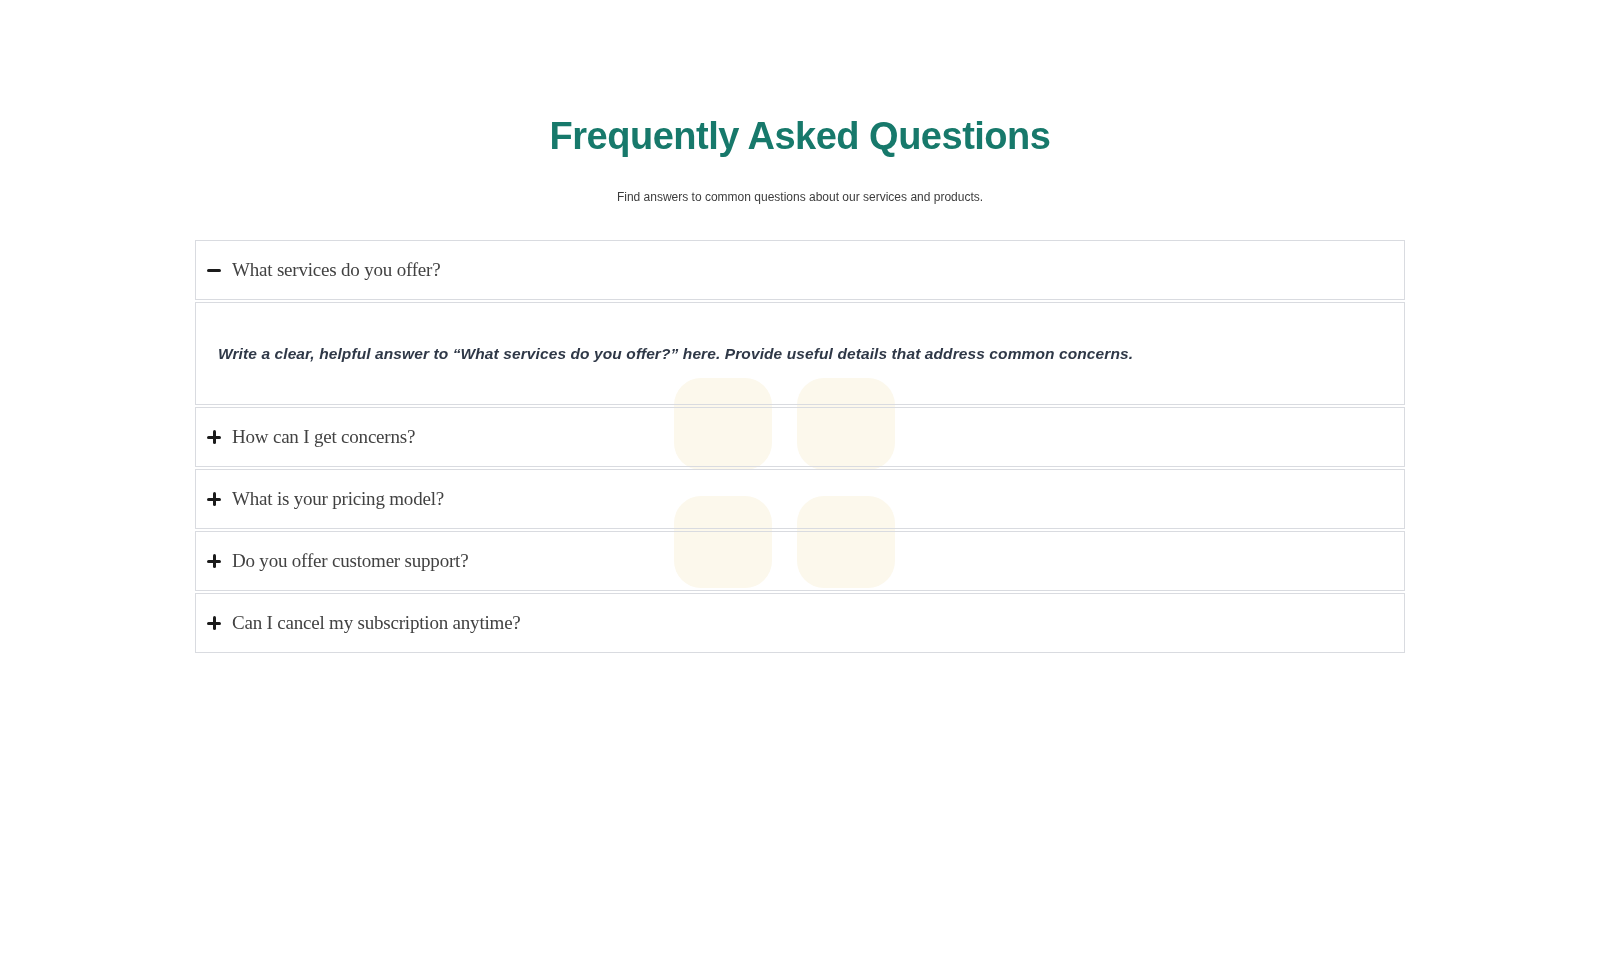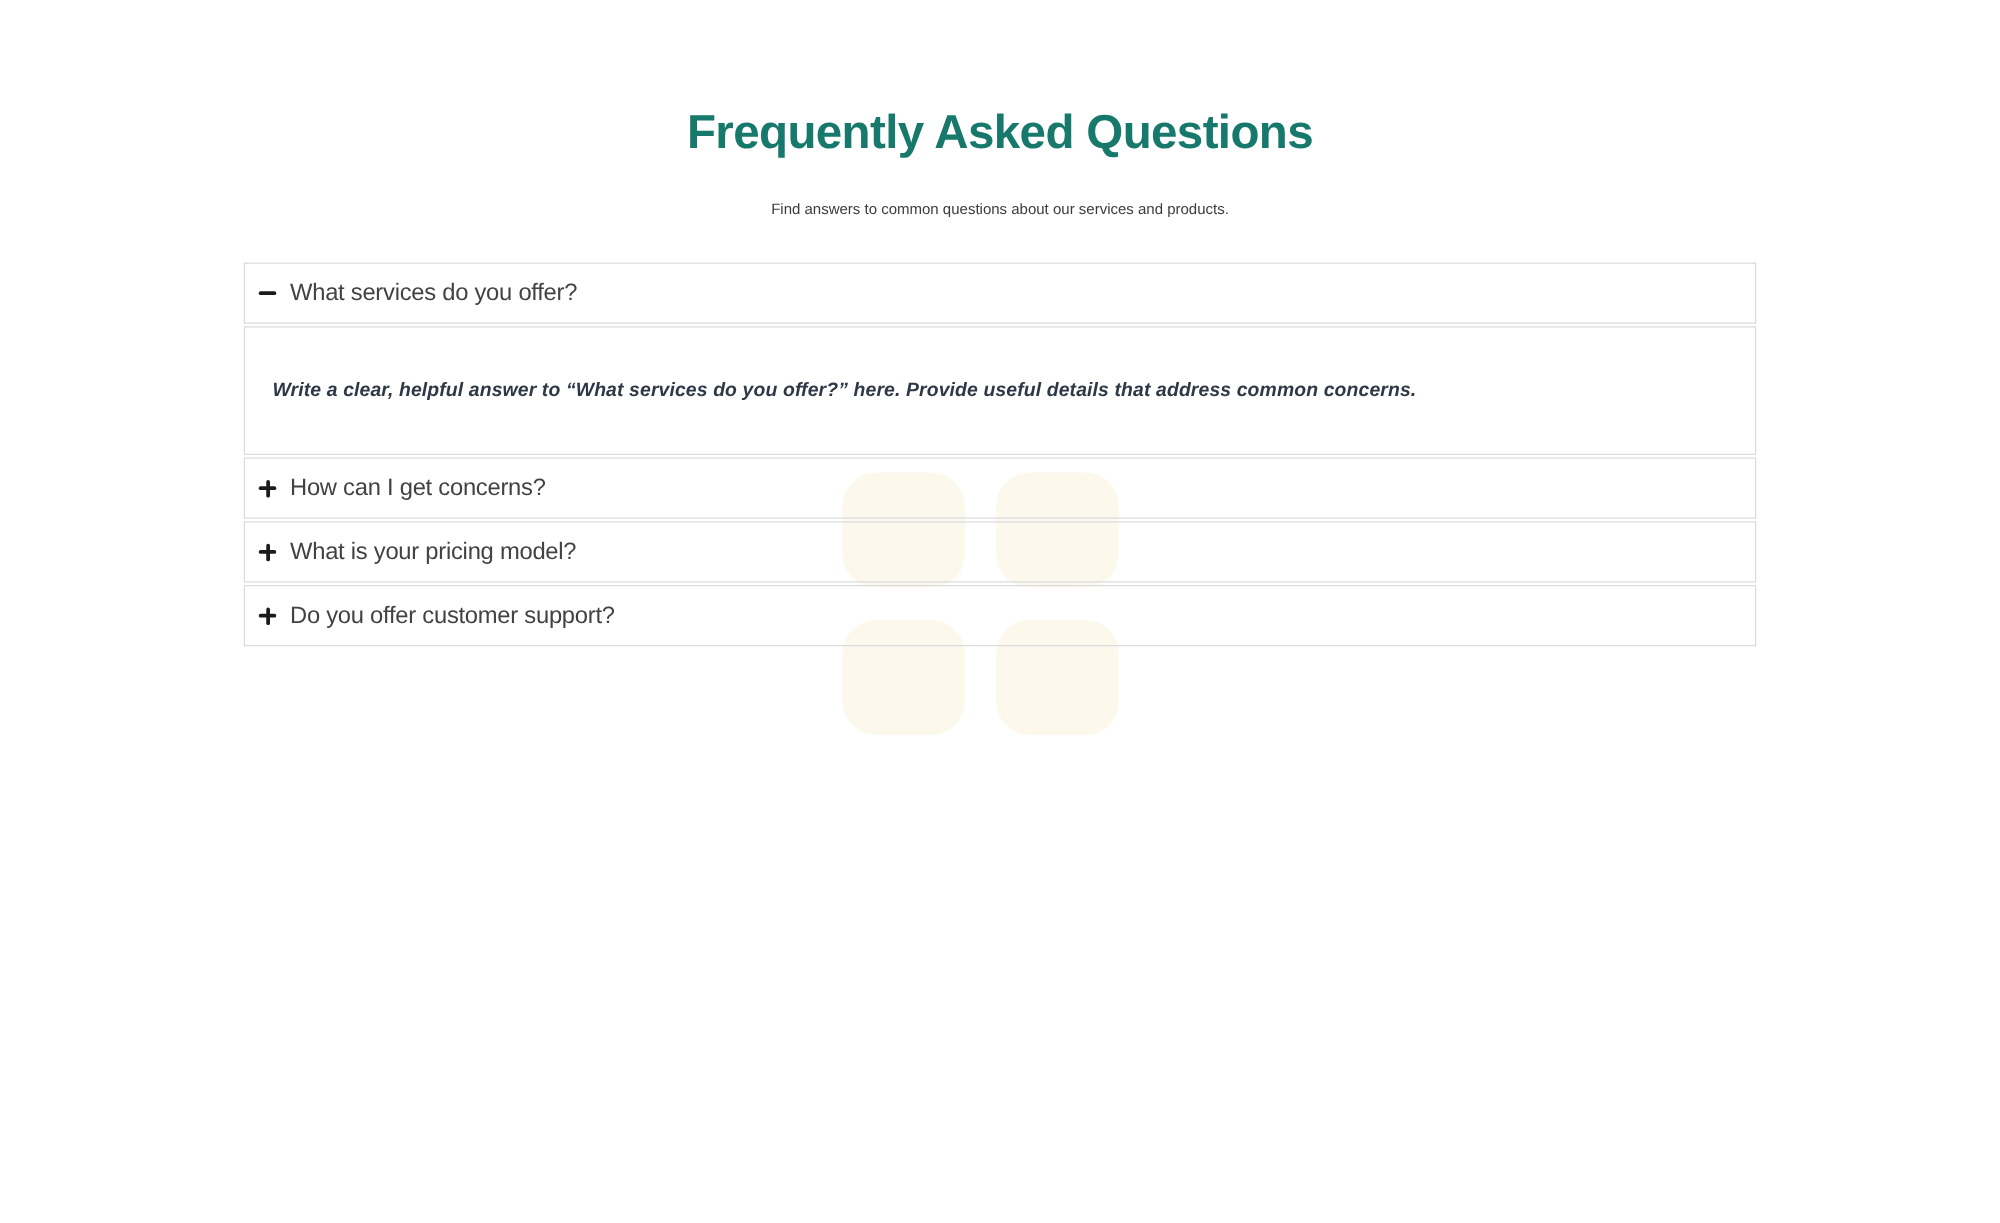--- a/index.html
+++ b/index.html
@@ -33,21 +33,21 @@
     background: var(--decor);
   }
   .decor-square.tl { left: 674px; top: 378px; }
   .decor-square.tr { left: 797px; top: 378px; }
   .decor-square.bl { left: 674px; top: 496px; }
   .decor-square.br { left: 797px; top: 496px; }
 
   .content {
     position: relative;
     z-index: 1;
-    padding-top: 86px;
+    padding-top: 116px;
   }
   .page-title {
     text-align: center;
     color: var(--accent);
     font-size: 38px;
     font-weight: 700;
     letter-spacing: -0.5px;
     line-height: 40px;
   }
   .page-subtitle {
@@ -58,26 +58,27 @@
     margin-top: 32px;
     line-height: 18px;
   }
   .accordion {
     width: 1210px;
     margin: 34px auto 0 auto;
   }
   .faq-header {
     display: flex;
     align-items: center;
-    height: 49px;
+    height: 60px;
     border: 1px solid var(--border);
     background: transparent;
     padding-left: 10px;
     margin-bottom: 2px;
     cursor: pointer;
+    font-family: Liberation Serif, serif;
   }
   .toggle-icon {
     position: relative;
     width: 16px; height: 16px;
     flex: 0 0 16px;
   }
   .toggle-icon::before {
     content: "";
     position: absolute;
     left: 1px; right: 1px; top: 50%;
@@ -150,16 +151,20 @@
           <span class="faq-question-label">How can I get concerns?</span>
         </div>
         <div class="faq-header">
           <span class="toggle-icon plus"></span>
           <span class="faq-question-label">What is your pricing model?</span>
         </div>
         <div class="faq-header">
           <span class="toggle-icon plus"></span>
           <span class="faq-question-label">Do you offer customer support?</span>
         </div>
+        <div class="faq-header">
+          <span class="toggle-icon plus"></span>
+          <span class="faq-question-label">Can I cancel my subscription anytime?</span>
+        </div>
       </div>
   </div>
 
 </div>
 
 </body></html>

